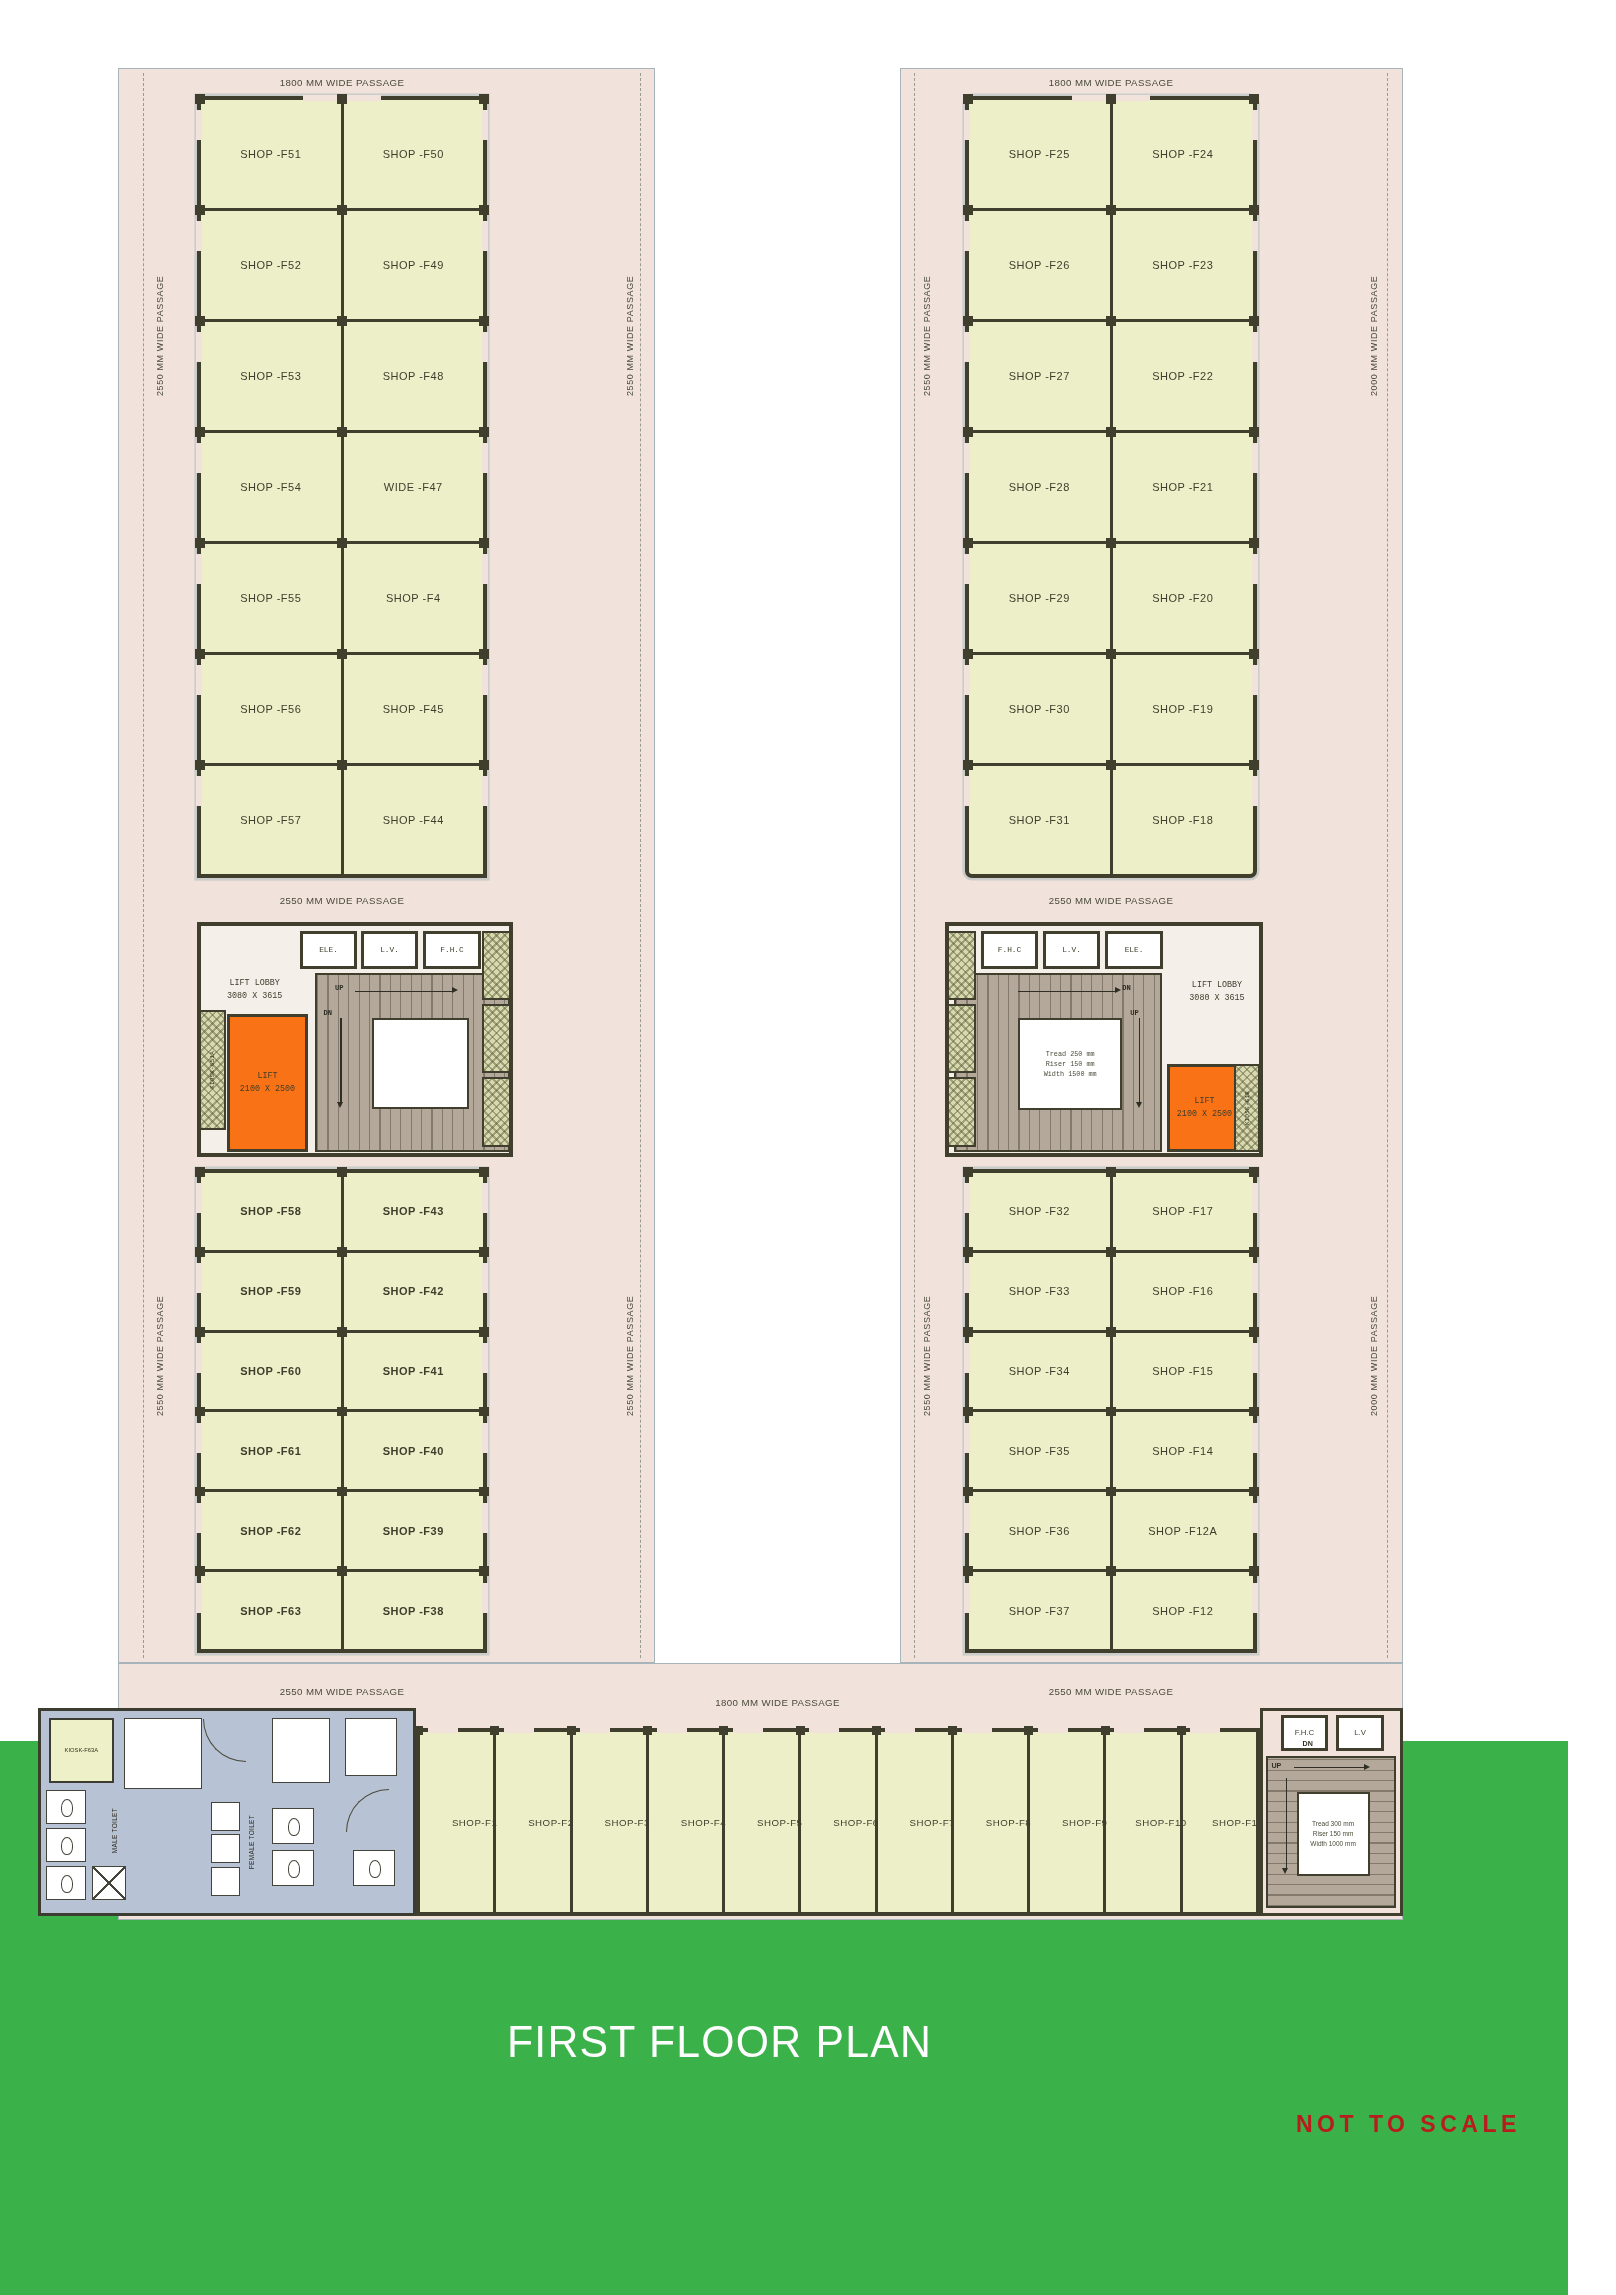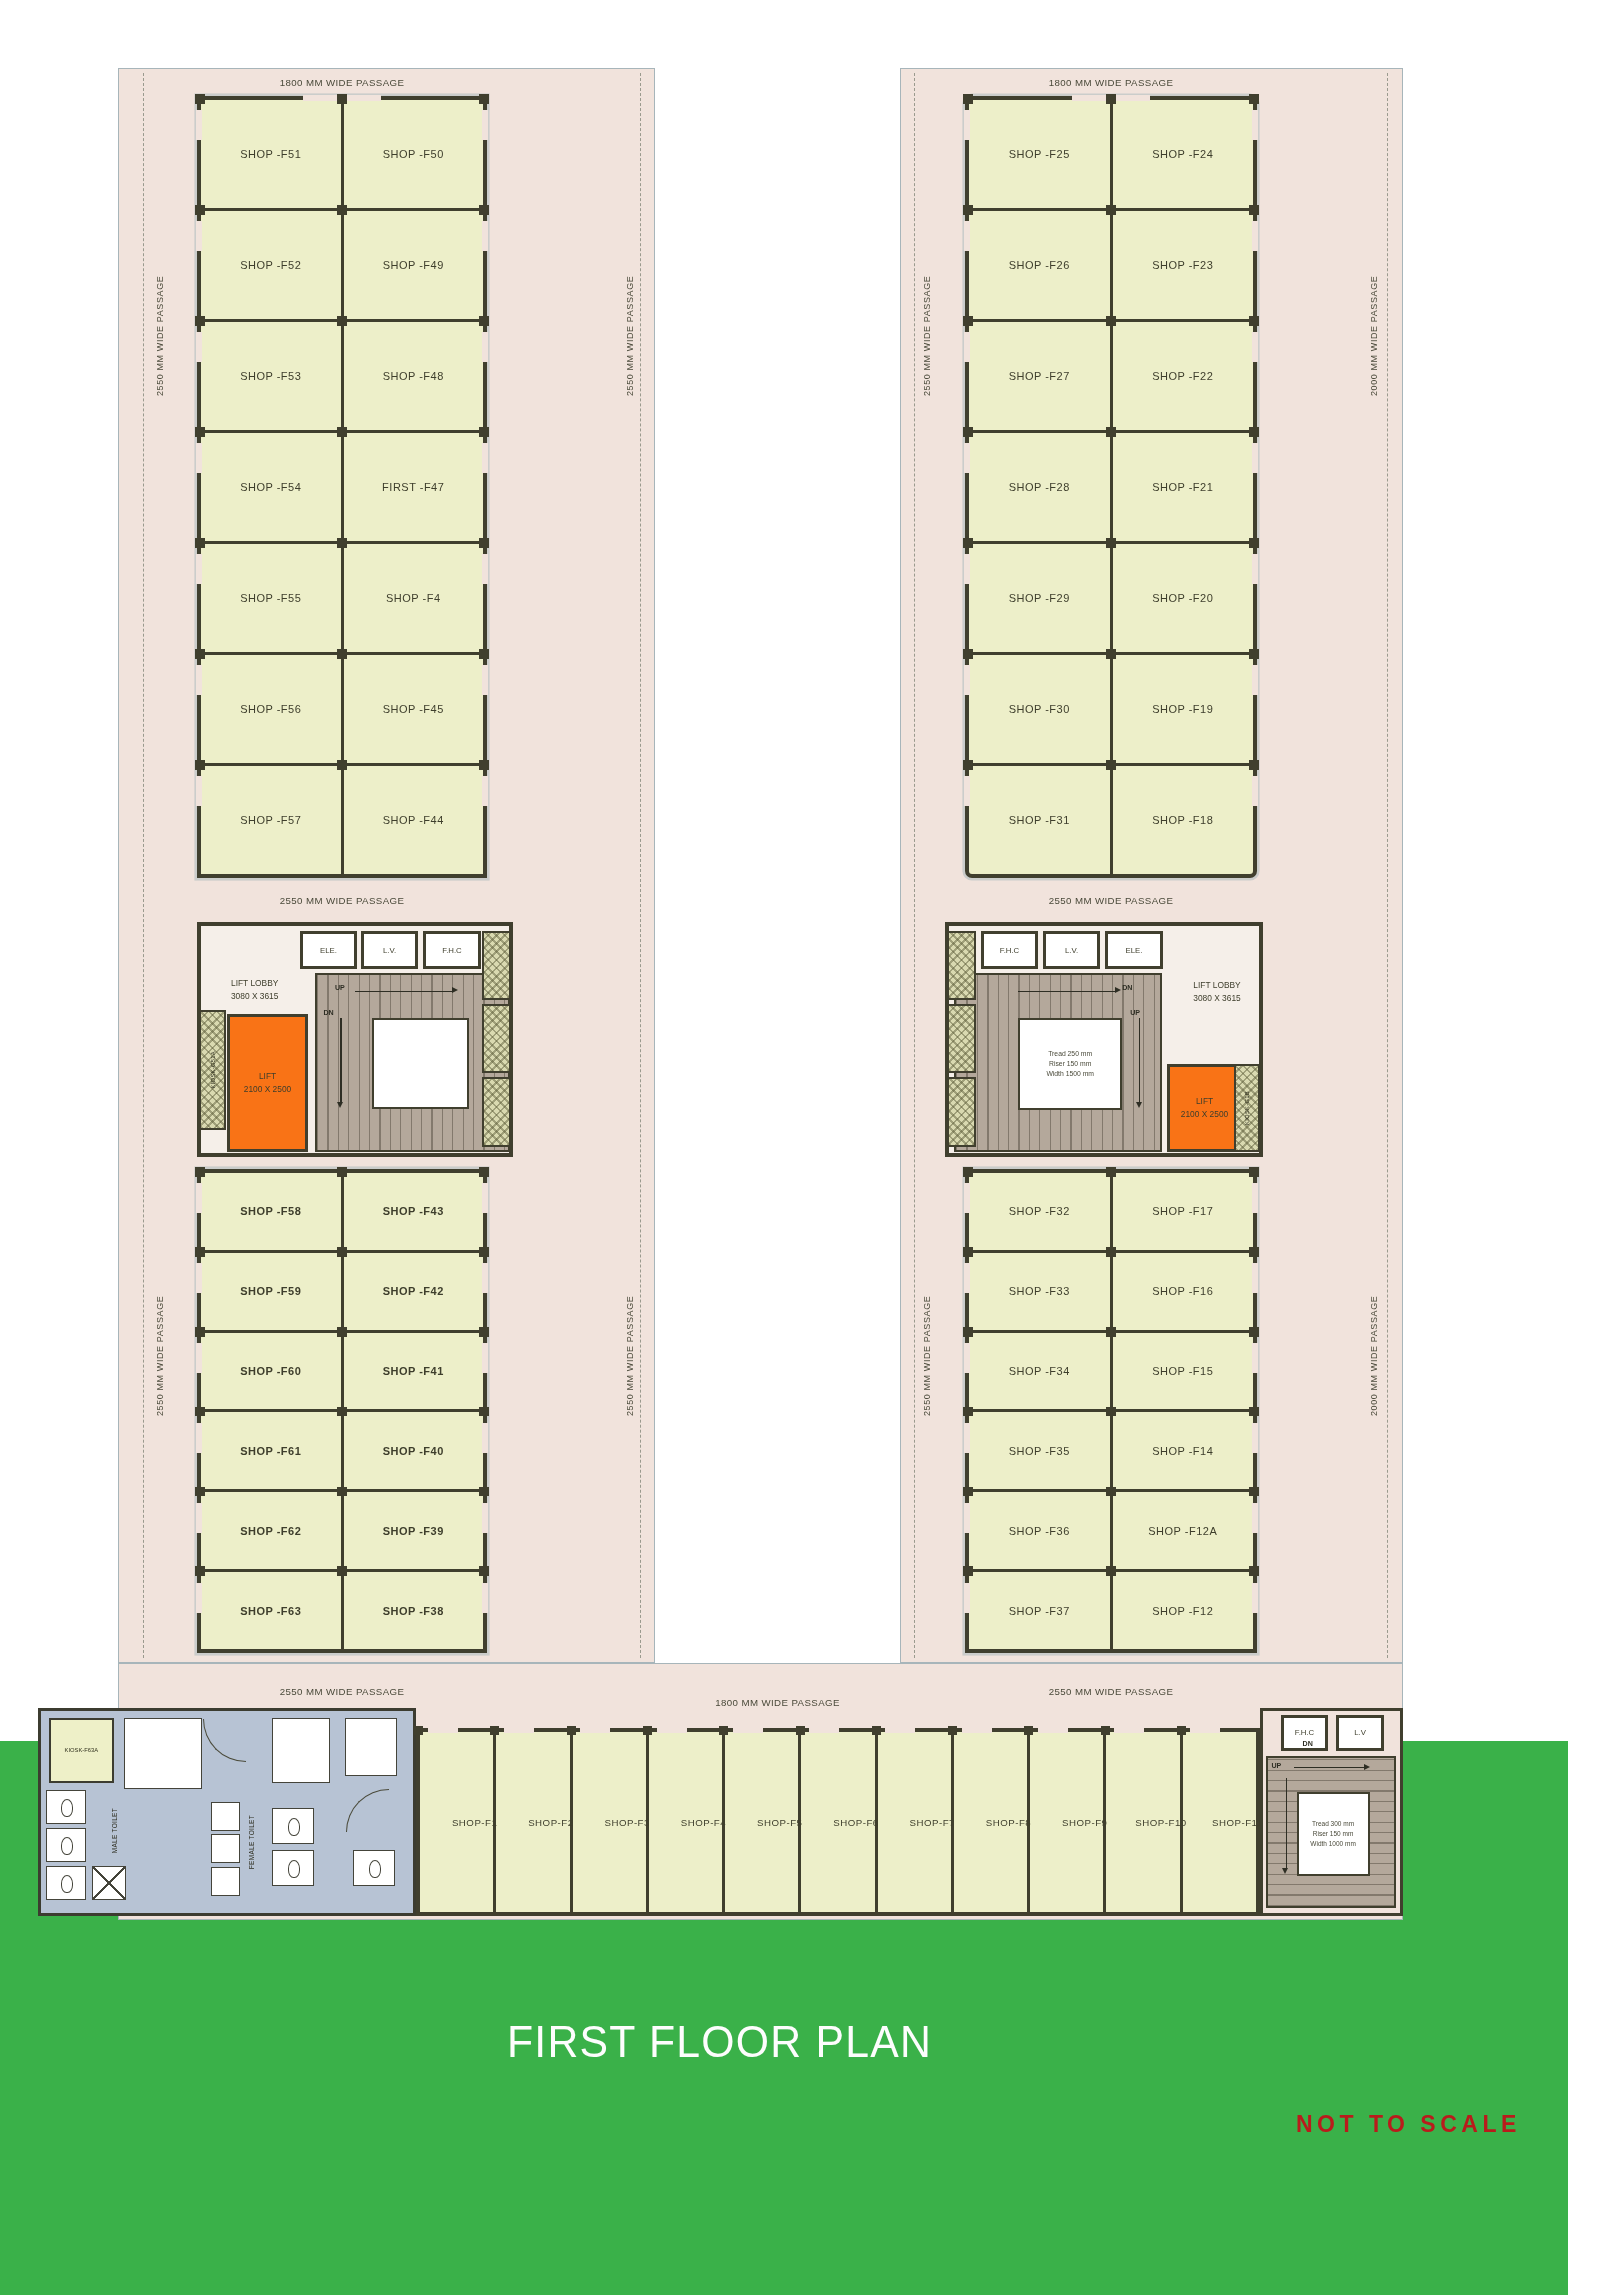--- a/index.html
+++ b/index.html
@@ -34,21 +34,21 @@
 
   
   #g-shops{left:416px;top:1728px;width:844px;height:188px;border:4.5px solid #403f2e;background:#edefc9;display:flex;box-sizing:border-box;}
   .gshop{flex:1;position:relative;display:flex;align-items:center;justify-content:center;border-right:3.9px solid #403f2e;min-width:0;}
   .gshop:last-child{border-right:none;}
   .gshop::before{content:'';position:absolute;left:-5.8px;top:-5.8px;width:9px;height:9px;background:#403f2e;}
   .gshop>.door-gap{top:-5.2px;left:7.8px;width:30px;height:5.8px;}
   .gshop .shop-label{font-size:9.7px;margin-left:36px;}
 
   
-  .lobby{background:#f5efe9;border:4.5px solid #403f2e;box-sizing:border-box;}
+  .lobby{background:#f5efe9;border:4.5px solid #403f2e;box-sizing:border-box;font-family:Liberation Mono, monospace;}
   #lw-lobby{left:197px;top:922px;width:316px;height:235px;}
   #rw-lobby{left:945px;top:922px;width:318px;height:235px;}
   .lobby-room{position:absolute;background:#fff;border:3.2px solid #403f2e;display:flex;align-items:center;justify-content:center;font-size:7.8px;color:#3e3e2c;box-sizing:border-box;}
   .stair-field{position:absolute;background:#b4a89b;background-image:repeating-linear-gradient(90deg,rgba(90,82,70,.55) 0 1.3px,transparent 1.3px 10.4px);border:2.6px solid #403f2e;box-sizing:border-box;}
   .stair-field.hstripes{background-image:repeating-linear-gradient(0deg,rgba(90,82,70,.55) 0 1.3px,transparent 1.3px 10.4px);}
   .landing{position:absolute;background:#fff;border:2.6px solid #403f2e;box-sizing:border-box;}
   .stair-note{position:absolute;background:#fff;border:2.6px solid #403f2e;box-sizing:border-box;font-size:6.8px;color:#4a4a3a;display:flex;flex-direction:column;align-items:center;justify-content:center;line-height:1.5;text-align:center;}
   .lift-room{position:absolute;background:#f97316;border:3.2px solid #403f2e;box-sizing:border-box;display:flex;flex-direction:column;align-items:center;justify-content:center;font-size:8.4px;color:#3e3e2c;line-height:1.5;text-align:center;}
   .lobby-caption{position:absolute;font-size:8.4px;color:#3e3e2c;line-height:1.5;text-align:center;}
   .kiosk{position:absolute;background:#d9d9b0;border:2.6px solid #403f2e;box-sizing:border-box;background-image:repeating-linear-gradient(45deg,rgba(90,90,55,.45) 0 1.9px,transparent 1.9px 5.8px),repeating-linear-gradient(-45deg,rgba(90,90,55,.45) 0 1.9px,transparent 1.9px 5.8px);display:flex;align-items:center;justify-content:center;overflow:hidden;}
@@ -146,21 +146,21 @@
           <span class="shop-label">SHOP -F48</span>
         </div>
       </div>
       <div class="shop-row">
         <div class="shop col-l">
           <i class="door-gap"></i>
           <span class="shop-label">SHOP -F54</span>
         </div>
         <div class="shop col-r">
           <i class="door-gap"></i>
-          <span class="shop-label">FIRST -F47</span>
+          <span class="shop-label">WIDE -F47</span>
         </div>
       </div>
       <div class="shop-row">
         <div class="shop col-l">
           <i class="door-gap"></i>
           <span class="shop-label">SHOP -F55</span>
         </div>
         <div class="shop col-r">
           <i class="door-gap"></i>
           <span class="shop-label">SHOP -F4</span>

